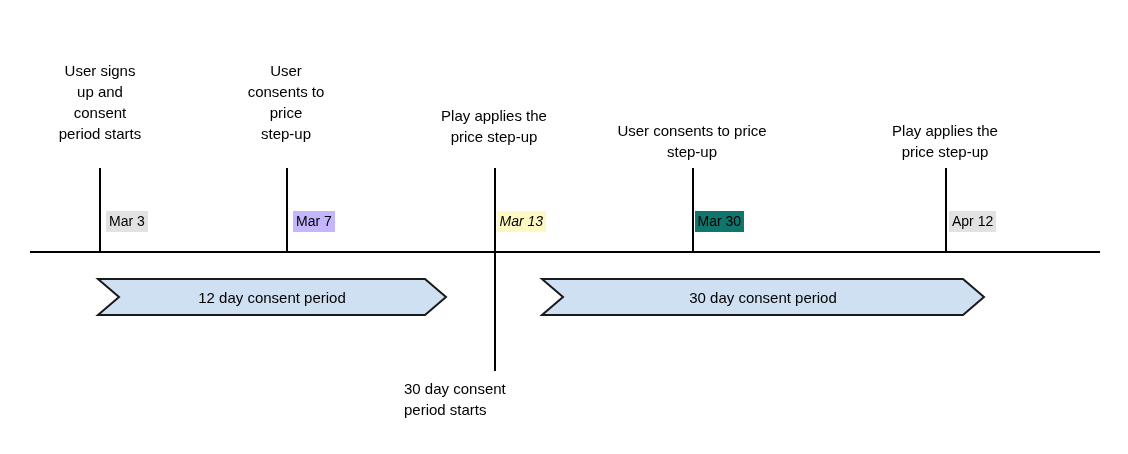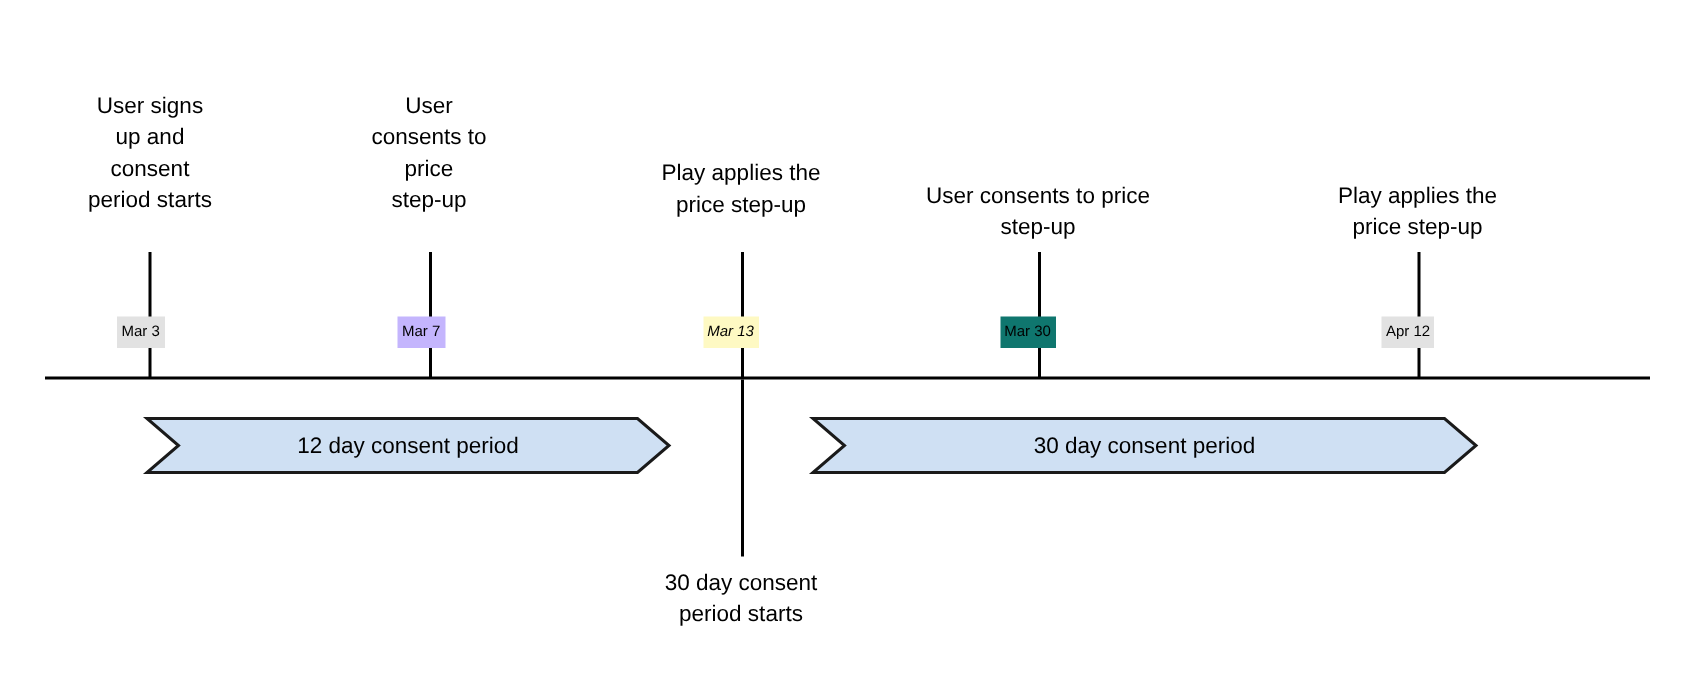--- a/index.html
+++ b/index.html
@@ -36,25 +36,26 @@
     text-align: center;
     font-size: 15px;
     line-height: 21px;
     color: #000000;
     white-space: pre-line;
     margin-top: 16px;
   }
   .date-chip {
     position: absolute;
     background: #e2e2e2;
-    font-size: 10px;
+    font-size: 14px;
     line-height: 19px;
     padding: 1px 3px;
     color: #000000;
     white-space: nowrap;
+    margin-left: 28px;
   }
   .chevron-wrap {
     position: absolute;
     height: 38px;
   }
   .chevron-svg {
     display: block;
     width: 100%;
     height: 100%;
     overflow: visible;
@@ -67,21 +68,21 @@
     height: 38px;
     display: flex;
     align-items: center;
     justify-content: center;
     font-size: 15px;
     color: #000000;
     pointer-events: none;
   }
   .note {
     position: absolute;
-    text-align: center;
+    text-align: left;
     font-size: 15px;
     line-height: 21px;
     white-space: pre-line;
     color: #000000;
   }
 </style>
 </head>
 <body>
 
 <div id="timeline-diagram">

